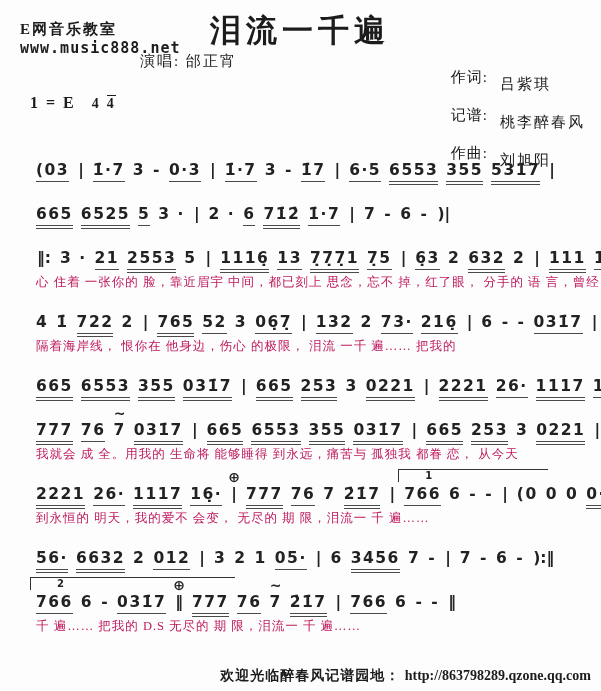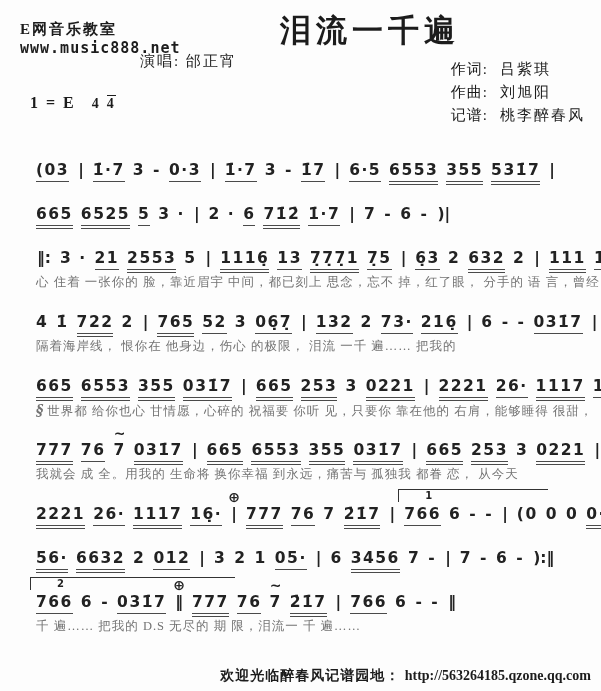--- a/index.html
+++ b/index.html
@@ -5,48 +5,48 @@
   html,body{margin:0;padding:0;}
   body{
     width:601px;height:691px;position:relative;overflow:hidden;
     background:#fdfdfd;color:#1c1c1c;
     font-family:"Liberation Serif", serif;
   }
   
   .brand{position:absolute;top:20px;left:20px;line-height:20px;}
   .brand-name{font:bold 15px "Liberation Serif", serif;letter-spacing:2px;}
   .brand-url{font:bold 15px "DejaVu Sans Mono", monospace;letter-spacing:1px;}
-  .title{position:absolute;top:10px;left:140px;width:320px;text-align:right;
+  .title{position:absolute;top:10px;left:140px;width:320px;text-align:center;
          font:bold 31px "Liberation Sans", sans-serif;letter-spacing:5px;}
   .performer{position:absolute;top:52px;left:140px;width:320px;text-align:left;
          font:15px "Liberation Serif", serif;letter-spacing:2px;}
   .credits{position:absolute;top:58px;right:16px;font:15px "Liberation Serif", serif;}
   .credit-row{display:flex;line-height:23px;align-items:center;}
   .credit-label{width:52px;text-align:right;letter-spacing:1px;}
-  .credit-value{padding-left:12px;letter-spacing:2px;}
+  .credit-value{padding-left:12px;letter-spacing:2px;margin-top:15px;}
   .keysig{position:absolute;top:94px;left:30px;font:bold 16px "Liberation Serif", serif;letter-spacing:2px;}
   .frac{display:inline-block;vertical-align:middle;margin-left:10px;line-height:13px;}
   .frac .num{font:bold 14px "Liberation Serif", serif;}
   .frac .den{font:bold 14px "Liberation Serif", serif;border-top:1.5px solid #1c1c1c;}
   
   .score{position:absolute;top:146px;left:32px;right:6px;}
   .system{white-space:nowrap;}
   .notes-row{padding-top:15px;height:24px;white-space:nowrap;}
   .tok{position:relative;display:inline-block;margin:0 4px;padding-bottom:2px;
        font:bold 15.5px "DejaVu Sans", sans-serif;letter-spacing:1.5px;color:#222;}
   .tok.u1{border-bottom:1.5px solid #4a4a4a;}
   .tok.u2{border-bottom:4px double #4a4a4a;}
   .tok.bar{margin:0 5px;letter-spacing:0;font-weight:bold;}
   .above{position:absolute;top:-16px;left:50%;transform:translateX(-50%);
          font:bold 14px "DejaVu Sans", sans-serif;letter-spacing:0;}
   .volta{position:absolute;top:-16px;left:-6px;height:13px;box-sizing:border-box;
          border-top:1.5px solid #333;border-left:1.5px solid #333;
          font:bold 10px "DejaVu Sans", sans-serif;padding-left:26px;letter-spacing:0;}
   .lyrics-row{margin-top:1px;height:19px;padding-left:4px;
-         font:12.5px "Liberation Serif", serif;letter-spacing:1px;color:#737373;}
+         font:12.5px "Liberation Serif", serif;letter-spacing:1px;color:#be185d;}
   .segno{font:bold 14px "DejaVu Serif", serif;font-style:italic;margin-right:3px;}
   .sys-gap{margin-bottom:5px;}
   
   .footer{position:absolute;bottom:6px;right:10px;font:bold 14px "Liberation Serif", serif;letter-spacing:1px;}
   .footer-url{font:bold 14px "Liberation Serif", serif;letter-spacing:0;}
 </style>
 </head>
 <body>
 
 <div class="brand">
@@ -60,26 +60,26 @@
   <span>演唱:</span>
   <span>邰正宵</span>
 </div>
 
 <div class="credits">
   <div class="credit-row">
     <span class="credit-label">作词:</span>
     <span class="credit-value">吕紫琪</span>
   </div>
   <div class="credit-row">
+    <span class="credit-label">记谱:</span>
+    <span class="credit-value">桃李醉春风</span>
+  </div>
+  <div class="credit-row">
     <span class="credit-label">作曲:</span>
     <span class="credit-value">刘旭阳</span>
-  </div>
-  <div class="credit-row">
-    <span class="credit-label">记谱:</span>
-    <span class="credit-value">桃李醉春风</span>
   </div>
 </div>
 
 <div class="keysig">
   <span>1 = E</span>
   <span class="frac">
     <span class="num">4</span>
     <span class="den">4</span>
   </span>
 </div>
@@ -94,34 +94,34 @@
     <div class="system sys-gap">
       <div class="notes-row"><span class="tok bar">‖:</span><span class="tok">3 ·</span><span class="tok u1">21</span><span class="tok u2">2553</span><span class="tok">5</span><span class="tok bar">|</span><span class="tok u2">1116̣</span><span class="tok u1">13</span><span class="tok u2">7̣7̣7̣1</span><span class="tok u1">7̣5</span><span class="tok bar">|</span><span class="tok u1">6̣3</span><span class="tok">2</span><span class="tok u2">632</span><span class="tok">2</span><span class="tok bar">|</span><span class="tok u2">111</span><span class="tok u1">16̣</span></div>
       <div class="lyrics-row">心 住着 一张你的 脸，靠近眉宇 中间，都已刻上 思念，忘不 掉，红了眼， 分手的 语 言，曾经</div>
     </div>
     <div class="system sys-gap">
       <div class="notes-row"><span class="tok">4</span><span class="tok">1̇</span><span class="tok u2">722</span><span class="tok">2</span><span class="tok bar">|</span><span class="tok u2">765</span><span class="tok u1">52</span><span class="tok">3</span><span class="tok u1">06̣7̣</span><span class="tok bar">|</span><span class="tok u1">132</span><span class="tok">2</span><span class="tok u1">73·</span><span class="tok u1">216̣</span><span class="tok bar">|</span><span class="tok">6</span><span class="tok">-</span><span class="tok">-</span><span class="tok u1">031̇7</span><span class="tok bar">|</span></div>
       <div class="lyrics-row">隔着海岸线，  恨你在 他身边，伤心 的极限，  泪流 一千 遍……  把我的</div>
     </div>
     <div class="system sys-gap">
       <div class="notes-row"><span class="tok u2">665</span><span class="tok u2">6553</span><span class="tok u2">355</span><span class="tok u2">031̇7</span><span class="tok bar">|</span><span class="tok u2">665</span><span class="tok u2">253</span><span class="tok">3</span><span class="tok u2">0221</span><span class="tok bar">|</span><span class="tok u2">2221</span><span class="tok u1">26·</span><span class="tok u2">1117</span><span class="tok u1">16̣·</span></div>
-      <div class="lyrics-row"><span class="segno">§</span>世界都 给你也心 甘情愿，心碎的 祝福要 你听 见，只要你 靠在他的 右肩，能够睡得 很甜，</div>
     </div>
     <div class="system sys-gap">
       <div class="notes-row"><span class="tok u2">777</span><span class="tok u1">76</span><span class="tok">7<span class="above">~</span></span><span class="tok u2">031̇7</span><span class="tok bar">|</span><span class="tok u2">665</span><span class="tok u2">6553</span><span class="tok u2">355</span><span class="tok u2">031̇7</span><span class="tok bar">|</span><span class="tok u2">665</span><span class="tok u2">253</span><span class="tok">3</span><span class="tok u2">0221</span><span class="tok bar">|</span></div>
-      <div class="lyrics-row">我就会 成 全。用我的 生命将 换你幸福 到永远，痛苦与 孤独我 都眷 恋， 从今天</div>
+      <div class="lyrics-row">我就会 成 全。用我的 生命将 能够睡得 到永远，痛苦与 孤独我 都眷 恋， 从今天</div>
     </div>
     <div class="system sys-gap">
       <div class="notes-row"><span class="tok u2">2221</span><span class="tok u1">26·</span><span class="tok u2">1117</span><span class="tok u1">16̣·</span><span class="tok bar">|<span class="above">⊕</span></span><span class="tok u2">777</span><span class="tok u1">76</span><span class="tok">7</span><span class="tok u2">2̇1̇7</span><span class="tok bar">|</span><span class="tok u1">766<span class="volta" style="width: 150px;">1</span></span><span class="tok">6</span><span class="tok">-</span><span class="tok">-</span><span class="tok bar">|</span><span class="tok">(0</span><span class="tok">0</span><span class="tok">0</span><span class="tok u2">0·1234</span></div>
+      <div class="lyrics-row">到永恒的 明天，我的爱不 会变，  无尽的 期 限，泪流一 千 遍……</div>
     </div>
     <div class="system sys-gap">
       <div class="notes-row"><span class="tok u2">56·</span><span class="tok u2">6632</span><span class="tok">2</span><span class="tok u1">012</span><span class="tok bar">|</span><span class="tok">3</span><span class="tok">2</span><span class="tok">1</span><span class="tok u1">05·</span><span class="tok bar">|</span><span class="tok">6</span><span class="tok u2">3456</span><span class="tok">7</span><span class="tok">-</span><span class="tok bar">|</span><span class="tok">7</span><span class="tok">-</span><span class="tok">6</span><span class="tok">-</span><span class="tok bar">):‖</span></div>
     </div>
     <div class="system sys-gap">
       <div class="notes-row"><span class="tok u1">766<span class="volta" style="width: 205px;">2</span></span><span class="tok">6</span><span class="tok">-</span><span class="tok u1">031̇7</span><span class="tok bar">‖<span class="above">⊕</span></span><span class="tok u2">777</span><span class="tok u1">76</span><span class="tok">7<span class="above">~</span></span><span class="tok u2">2̇1̇7</span><span class="tok bar">|</span><span class="tok u1">766</span><span class="tok">6</span><span class="tok">-</span><span class="tok">-</span><span class="tok bar">‖</span></div>
       <div class="lyrics-row">千 遍……  把我的 D.S 无尽的  期 限，泪流一  千 遍……</div>
     </div>
   </div>
 
 <div class="footer">
   <span>欢迎光临醉春风记谱园地：</span>
-  <span class="footer-url">http://563264185.qzone.qq.com</span>
+  <span class="footer-url">http://863798289.qzone.qq.com</span>
 </div>
 
 </body></html>

